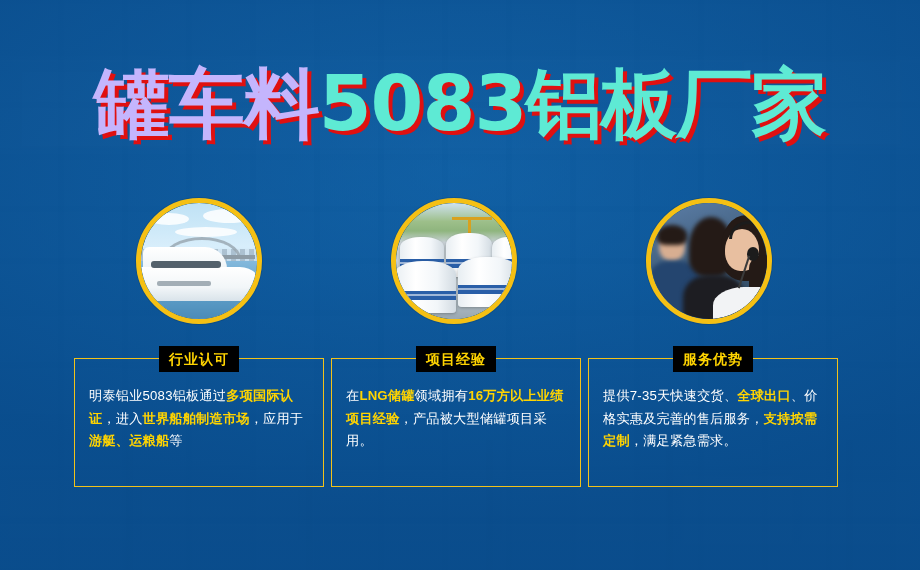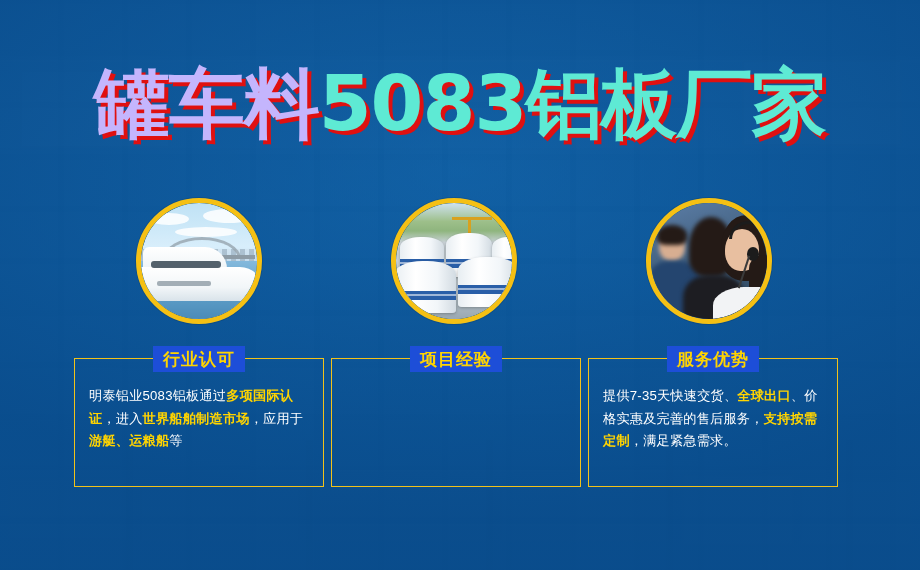--- a/index.html
+++ b/index.html
@@ -298,25 +298,25 @@
     top: -13px;
     left: 0;
     width: 100%;
     text-align: center;
     pointer-events: none;
   }
   .card-title span {
     display: inline-block;
     padding: 0 10px;
     color: #FFD400;
-    font-size: 17px;
+    font-size: 14px;
     font-weight: bold;
     letter-spacing: 1px;
     line-height: 26px;
-    background: #1d4ed8;
+    background: #000000;
     font-family: "DejaVu Sans", "Liberation Sans", sans-serif;
   }
 
   .card-body {
     padding: 26px 14px 8px 14px;
     color: #ffffff;
     font-size: 13.2px;
     line-height: 1.72;
     font-family: Liberation Sans, sans-serif;
     letter-spacing: 0.2px;
@@ -429,20 +429,23 @@
       </div>
       <div class="card-body">
         <span>明泰铝业5083铝板通过</span><span class="hi">多项国际认证</span><span>，进入</span><span class="hi">世界船舶制造市场</span><span>，应用于</span><span class="hi">游艇、运粮船</span><span>等</span>
       </div>
     </div>
 
     <div class="card k2">
       <div class="card-title">
         <span>项目经验</span>
       </div>
+      <div class="card-body">
+        <span>在</span><span class="hi">LNG储罐</span><span>领域拥有</span><span class="hi">16万方以上业绩项目经验</span><span>，产品被大型储罐项目采用。</span>
+      </div>
     </div>
 
     <div class="card k3">
       <div class="card-title">
         <span>服务优势</span>
       </div>
       <div class="card-body">
         <span>提供7-35天快速交货、</span><span class="hi">全球出口</span><span>、价格实惠及完善的售后服务，</span><span class="hi">支持按需定制</span><span>，满足紧急需求。</span>
       </div>
     </div>

